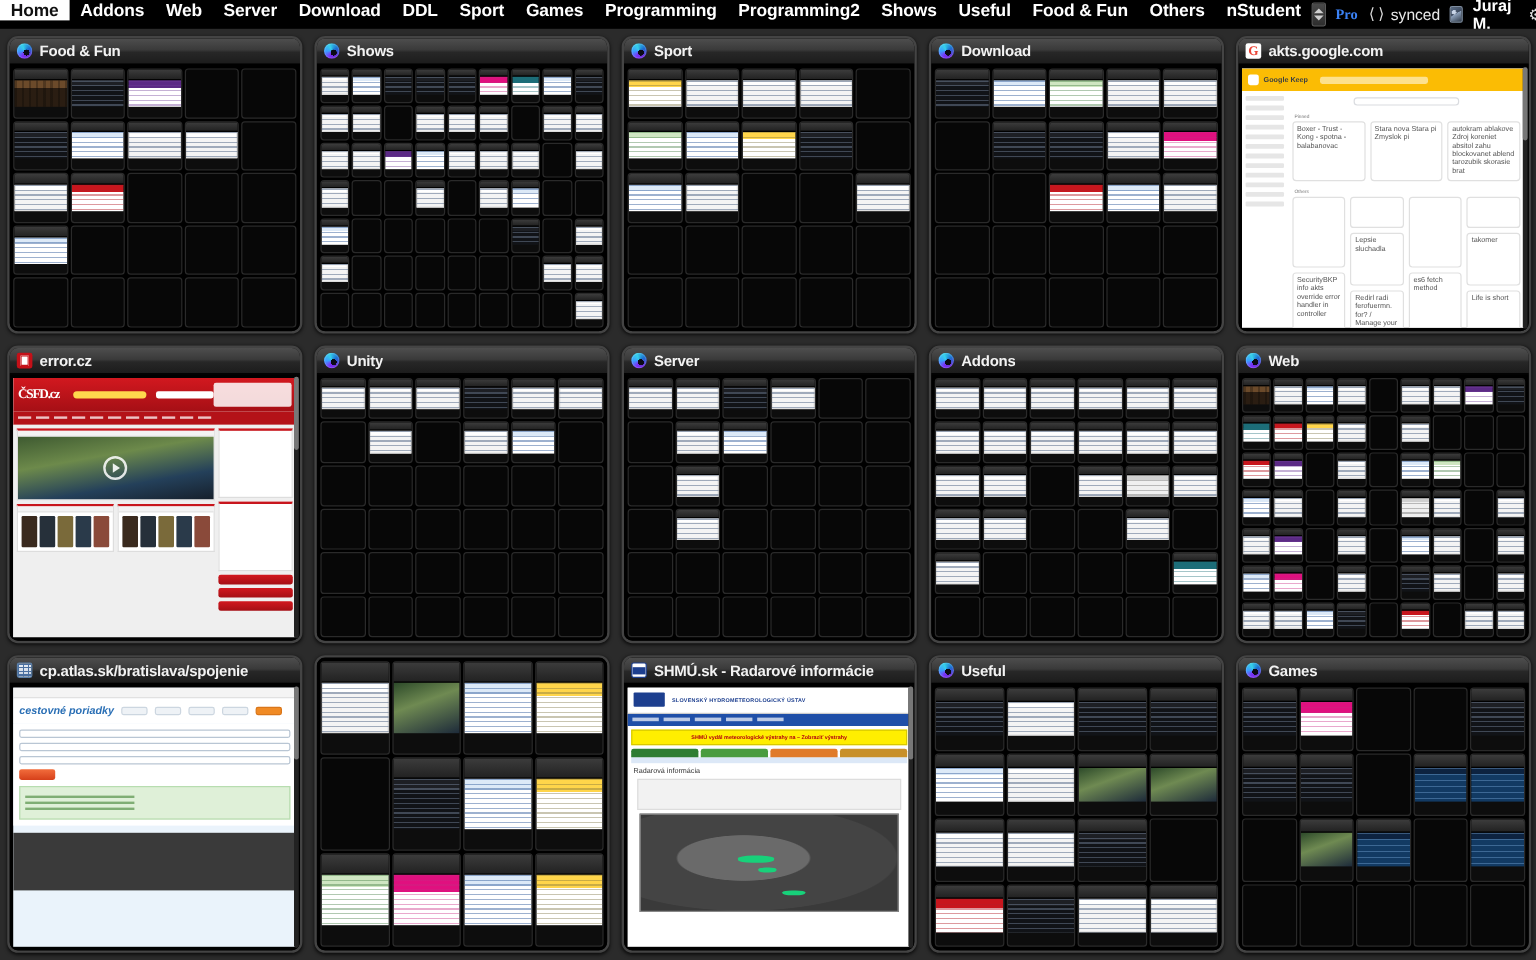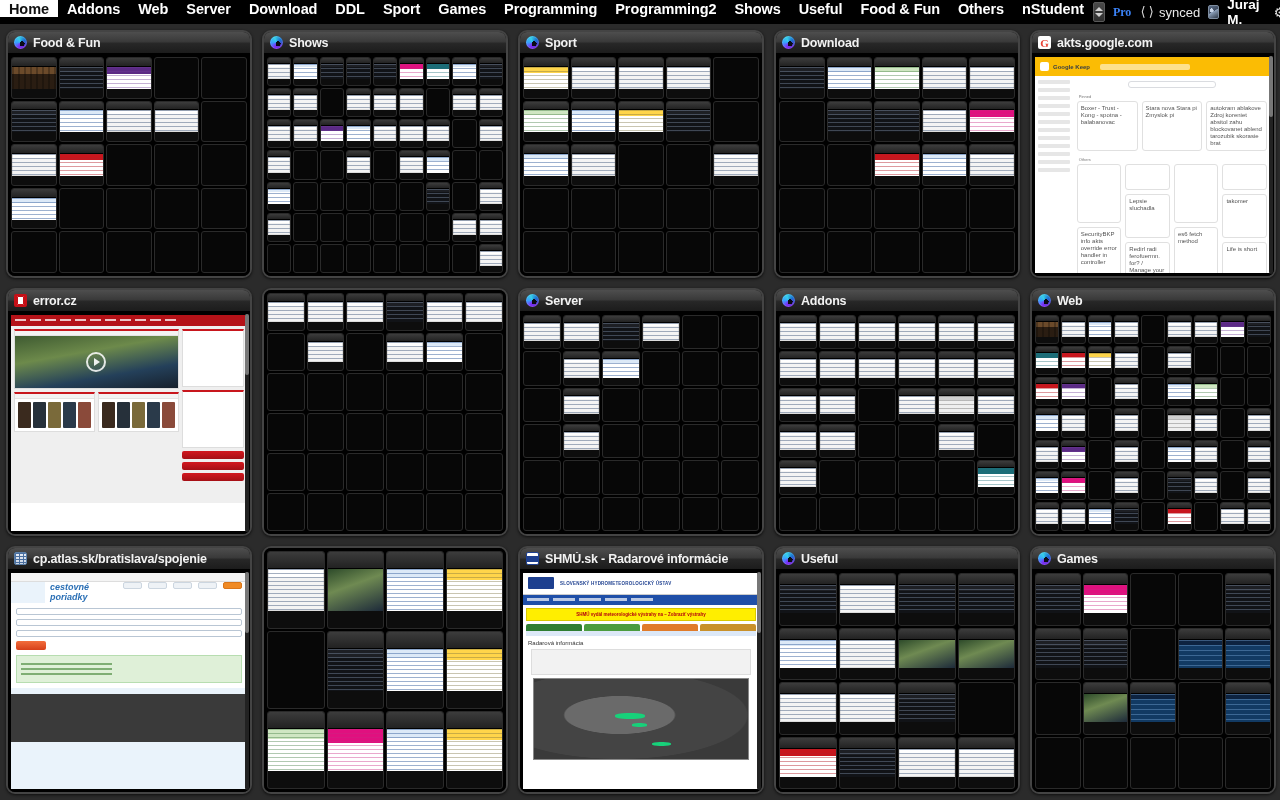--- a/index.html
+++ b/index.html
@@ -244,21 +244,21 @@
   .csfd-video::before { content:""; position:absolute; left:calc(50% + 1px); top:50%; transform:translate(-50%,-50%);
     border-left:6px solid rgba(255,255,255,.9); border-top:4px solid transparent; border-bottom:4px solid transparent; z-index:2;}
   .csfd-posters { display:flex; gap:2px; padding:3px; }
   .csfd-post { flex:1; height:26px; border-radius:1px; }
   .csfd-side { width:27%; display:flex; flex-direction:column; gap:3px; }
   .csfd-ad { background:#fff; border:1px solid #ddd; border-top:2px solid #c8161d; height:34%; }
   .csfd-btn { background:linear-gradient(#d2181f,#a50f15); height:8px; border-radius:2px; }
 
   
   .cp-top { height:4%; background:#f4f4f4; border-bottom:1px solid #ddd; }
-  .cp-head { height:10%; background:#fff; display:flex; align-items:flex-start; padding:0 5px; gap:6px;margin-left:34px; }
+  .cp-head { height:10%; background:#fff; display:flex; align-items:center; padding:0 5px; gap:6px; }
   .cp-logo { color:#2a6fb5; font-size:9px; font-weight:bold; font-style:italic; }
   .cp-tab { width:22px; height:7px; background:#eef2f6; border:1px solid #ccd6e0; border-radius:2px; }
   .cp-tab.on { background:#f08a24; border-color:#d9761a; }
   .cp-form { background:#ffffff; padding:5px; }
   .cp-field { height:7px; background:#fff; border:1px solid #b9c6d4; border-radius:2px; margin-bottom:4px; }
   .cp-go { width:30px;height:9px;background:linear-gradient(#f26d3c,#d6401a); border-radius:2px; }
   .cp-green { background:#dff0d8; border:1px solid #b7ddb0; padding:4px; margin-top:5px; }
   .cp-green i { display:block; height:2px; background:#7fae74; margin:3px 0; width:42%; }
   .cp-foot { margin-top:6px; background:#3a3a3a; height:22%; }
   .cp-pageBg { background:#eaf3fb; height:100%; padding:0; }
@@ -804,20 +804,26 @@
         </div>
       </div>
     </div>
     <div class="tile">
       <div class="tile-head">
         <span class="fav csfd"></span>
         <div class="tile-title">error.cz</div>
       </div>
       <div class="tile-body">
         <div class="page-prev">
+          <div class="csfd-top">
+            <div class="csfd-logo">ČSFD.cz</div>
+            <div class="csfd-pill"></div>
+            <div class="csfd-srch"></div>
+            <div class="csfd-user"></div>
+          </div>
           <div class="csfd-nav">
             <i></i>
             <i></i>
             <i></i>
             <i></i>
             <i></i>
             <i></i>
             <i></i>
             <i></i>
             <i></i>
@@ -861,20 +867,24 @@
               <div class="csfd-btn"></div>
             </div>
           </div>
         </div>
         <div class="scrollbar">
           <i></i>
         </div>
       </div>
     </div>
     <div class="tile">
+      <div class="tile-head">
+        <span class="fav firefox"></span>
+        <div class="tile-title">Unity</div>
+      </div>
       <div class="tile-body">
         <div class="thumb-grid" style="grid-template-columns: repeat(6, 1fr); grid-template-rows: repeat(6, 1fr);">
           <div class="cell">
             <span class="cap"></span>
             <span class="shot s-white"></span>
           </div>
           <div class="cell">
             <span class="cap"></span>
             <span class="shot s-white"></span>
           </div>

